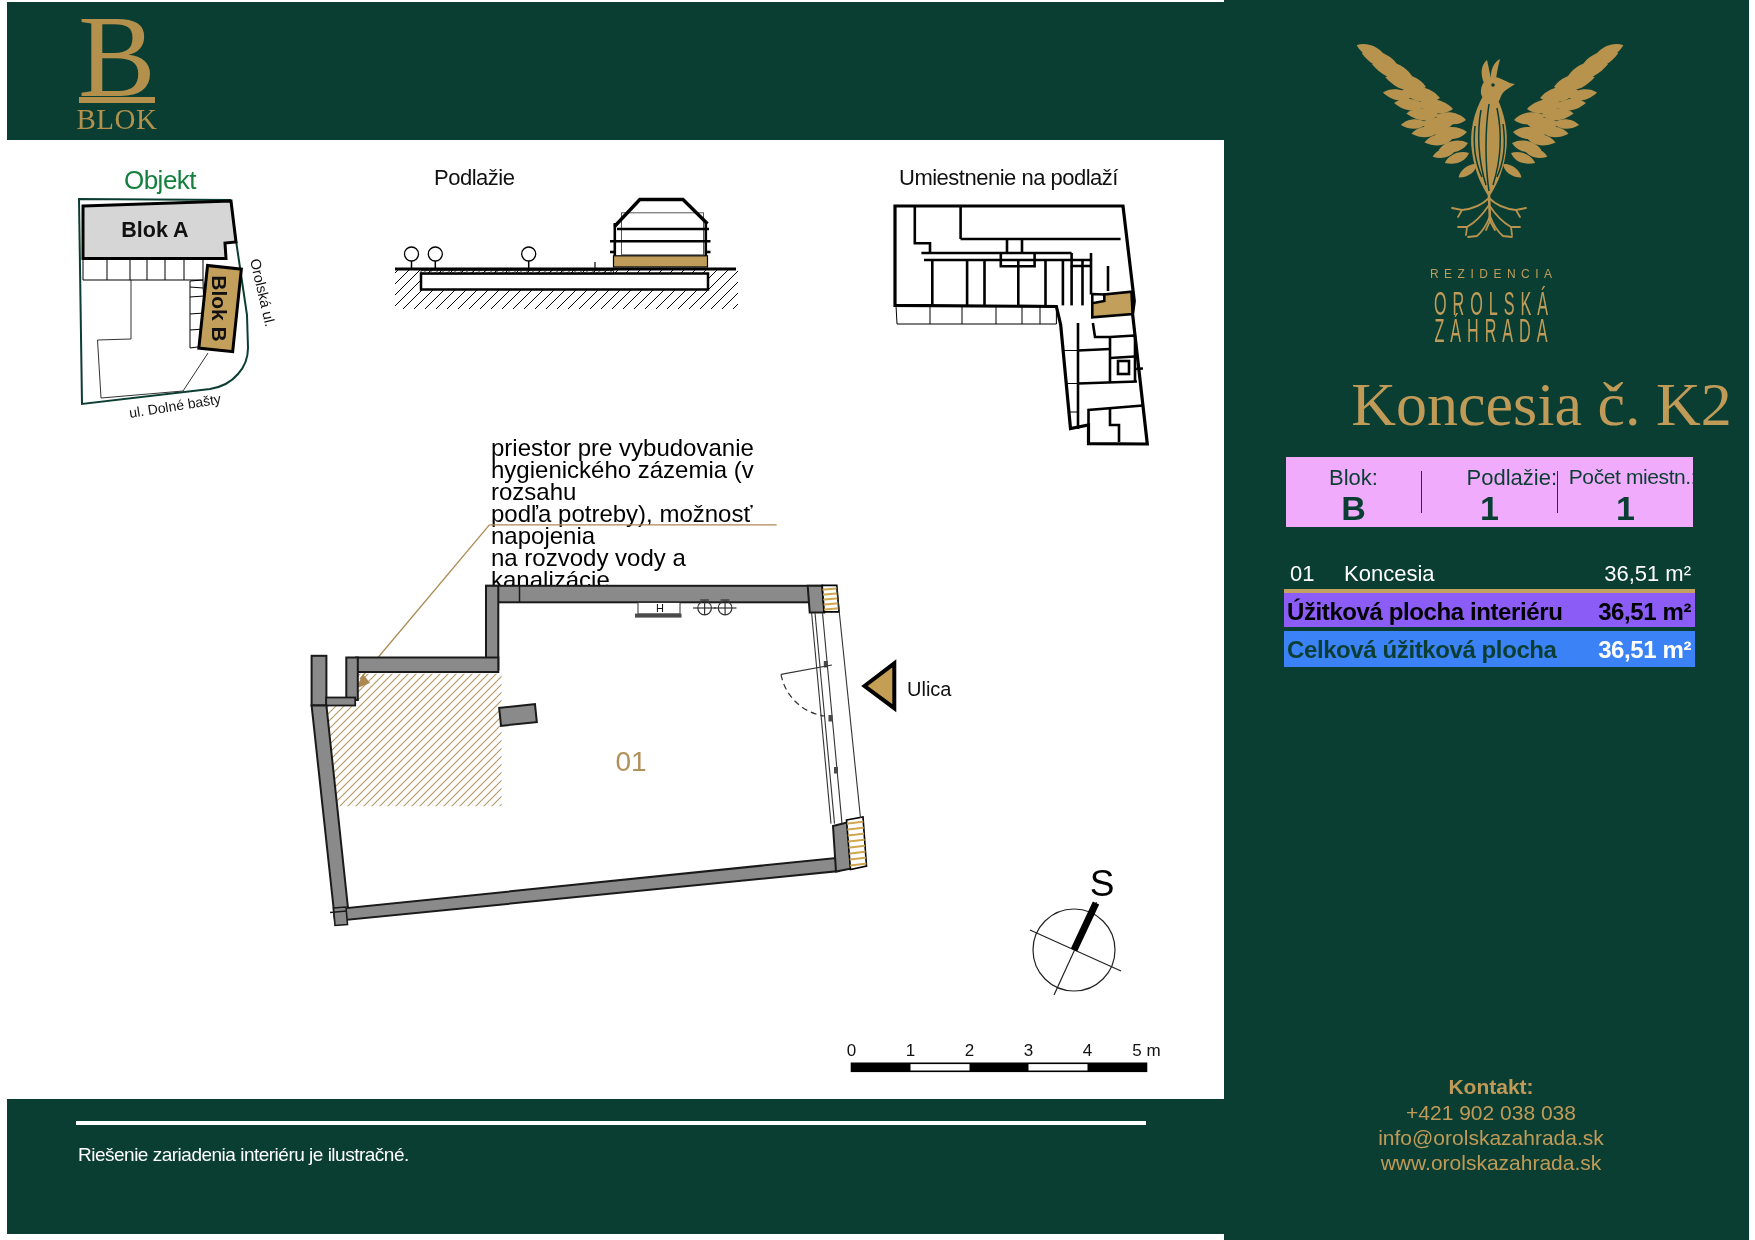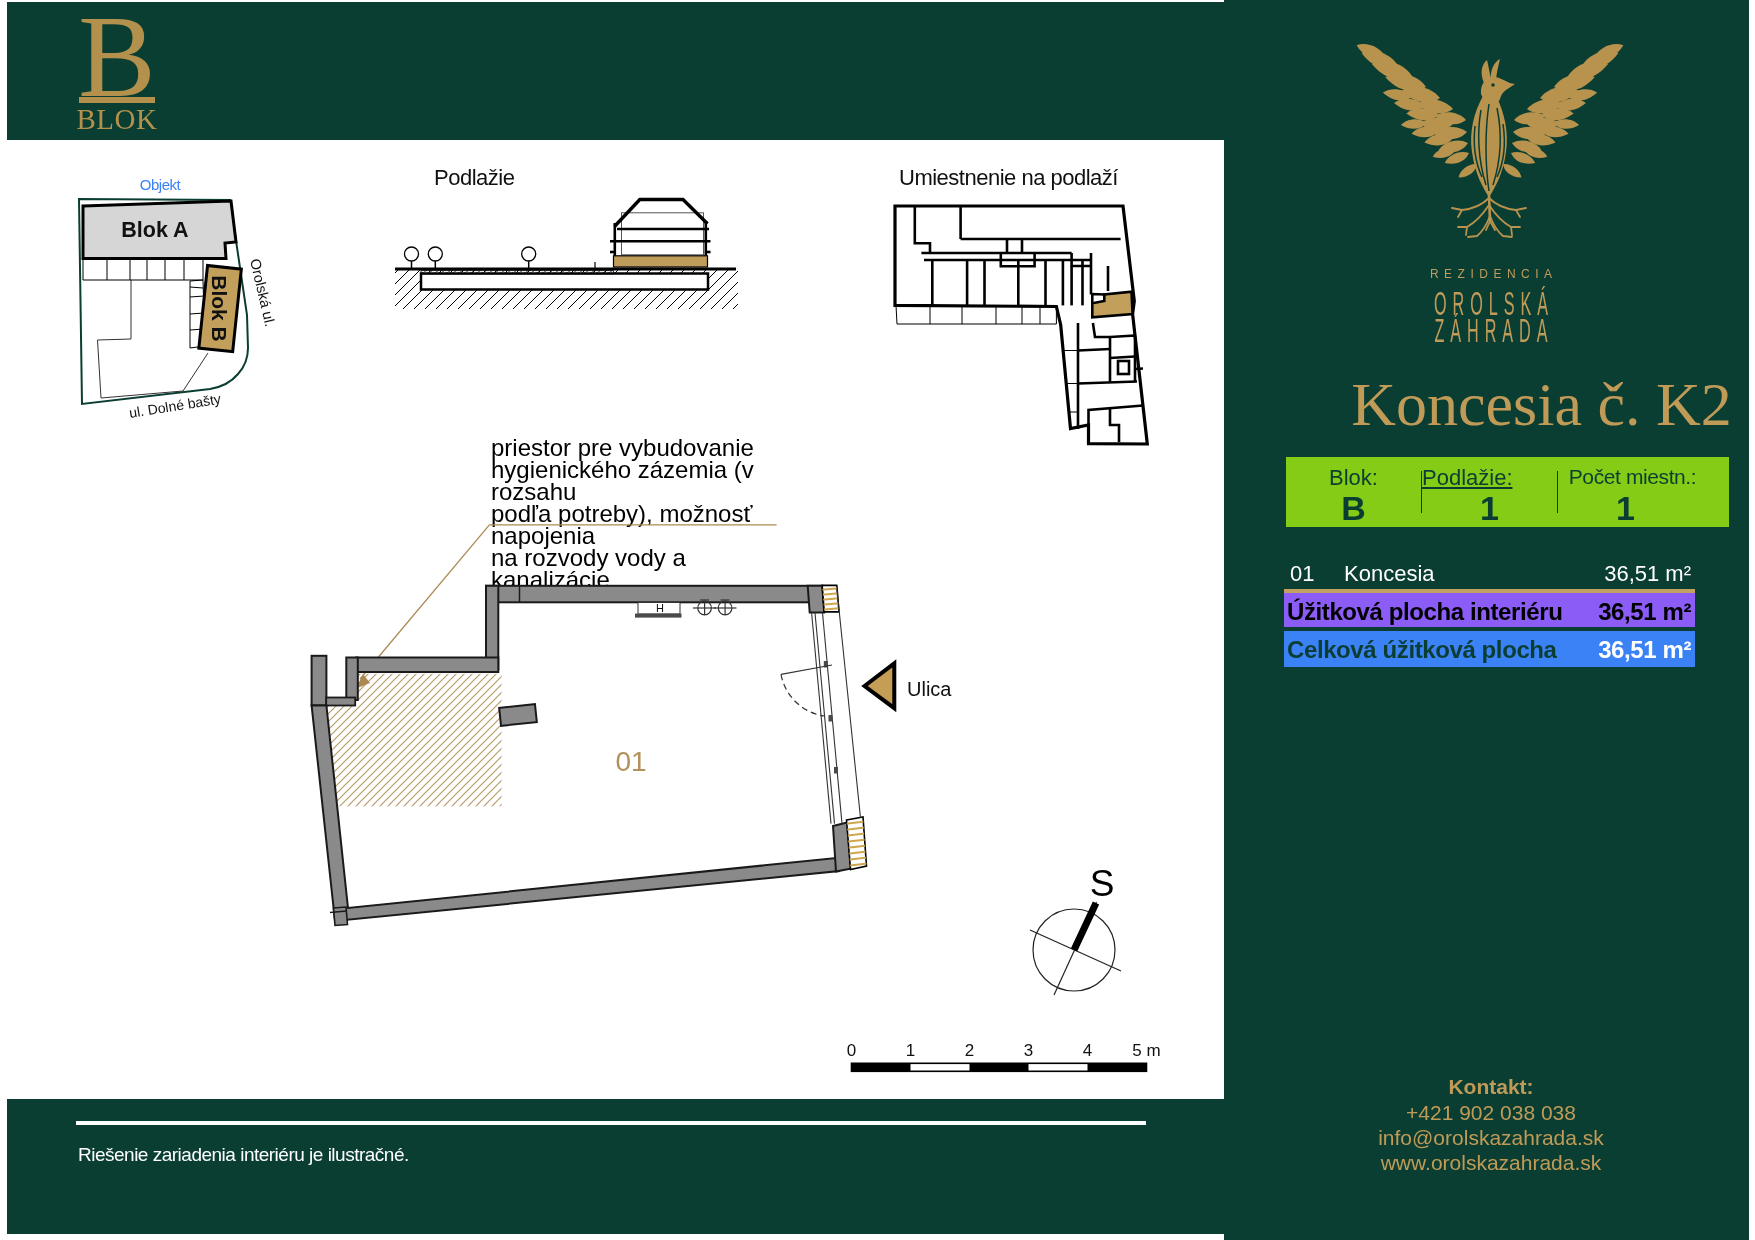--- a/index.html
+++ b/index.html
@@ -17,21 +17,21 @@
   <div class="abs green" style="left:1224px;top:0px;width:525px;height:1240px;"></div>
 
   <div class="abs green" style="left:7px;top:1099px;width:1217px;height:135px;"></div>
 
   <div class="abs" style="left:40px;top:0px;width:154px;height:140px;color:#b3914d;font-family:'Liberation Serif',serif;">
     <div class="abs" style="left:0;top:-1px;width:154px;text-align:center;font-size:116px;line-height:116px;">B</div>
     <div class="abs" style="left:39px;top:97px;width:76px;height:6px;background:#b3914d;"></div>
     <div class="abs" style="left:0;top:103px;width:154px;text-align:center;font-size:29px;letter-spacing:0.5px;">BLOK</div>
   </div>
 
-  <div class="abs" style="left:60px;top:176px;width:200px;text-align:center;font-size:15px;letter-spacing:-0.5px;color:#3b82f6;">Objekt</div>
+  <div class="abs" style="left:60px;top:165px;width:200px;text-align:center;font-size:26px;letter-spacing:-0.5px;color:#15803d;">Objekt</div>
 
   <div class="abs" style="left:434px;top:165px;font-size:22px;letter-spacing:-0.5px;color:#111;">Podlažie</div>
 
   <div class="abs" style="left:899px;top:165px;font-size:22px;letter-spacing:-0.5px;color:#111;">Umiestnenie na podlaží</div>
 
   <svg class="abs" style="left:60px;top:190px;" width="250" height="250" viewBox="0 0 250 250">
 
     <path d="M 19 9 L 170 10 L 187 125 L 188 158 Q 188 173 178 184 Q 168 196 150 199 L 22 214 Z" fill="none" stroke="#0b3e33" stroke-width="2"></path>
 
     <path d="M 71 90 L 71 149 L 37.5 150 L 41 208 L 123 201 L 148 163" fill="none" stroke="#333" stroke-width="1"></path>
@@ -390,25 +390,25 @@
   </svg>
 
   <div class="abs" style="left:1324px;top:250px;width:334px;text-align:center;color:#c19c59;margin-top:17px;">
     <div style="font-size:12px;letter-spacing:5.5px;text-indent:5.5px;">REZIDENCIA</div>
     <div style="font-size:30px;letter-spacing:11px;text-indent:11px;margin-top:4px;transform:scale(0.54,1.12);transform-origin:center top;">OROLSKÁ</div>
     <div style="font-size:30px;letter-spacing:11px;text-indent:11px;margin-top:-7px;transform:scale(0.54,1.12);transform-origin:center top;">ZÁHRADA</div>
   </div>
 
   <div class="abs" style="left:1279px;top:369px;width:525px;text-align:center;color:#c09b58;font-family:'Liberation Serif',serif;font-size:62px;">Koncesia č. K2</div>
 
-  <div class="abs" style="left:1286px;top:457px;width:443px;height:70px;background:#84cc16;color:#0b3e33;">
+  <div class="abs" style="left:1286px;top:457px;width:407px;height:70px;background:#f0abfc;color:#0b3e33;">
     <div class="abs" style="left:0;top:8px;width:135px;text-align:center;font-size:22px;">Blok:</div>
     <div class="abs" style="left:0;top:32px;width:135px;text-align:center;font-size:34px;font-weight:bold;">B</div>
     <div class="abs" style="left:135px;top:14px;width:1px;height:42px;background:#0b3e33;"></div>
-    <div class="abs" style="left:136px;top:8px;width:135px;text-align:left;font-size:22px;text-decoration:underline;">Podlažie:</div>
+    <div class="abs" style="left:136px;top:8px;width:135px;text-align:right;font-size:22px;">Podlažie:</div>
     <div class="abs" style="left:136px;top:32px;width:135px;text-align:center;font-size:34px;font-weight:bold;">1</div>
     <div class="abs" style="left:271px;top:14px;width:1px;height:42px;background:#0b3e33;"></div>
     <div class="abs" style="left:264px;top:8px;width:135px;text-align:center;font-size:21px;letter-spacing:-0.4px;white-space:nowrap;margin-left:15px;">Počet miestn.:</div>
     <div class="abs" style="left:272px;top:32px;width:135px;text-align:center;font-size:34px;font-weight:bold;">1</div>
   </div>
 
   <div class="abs" style="left:1286px;top:561px;width:407px;color:#fff;font-size:22px;">
     <span style="position:absolute;left:4px;">01</span>
     <span style="position:absolute;left:58px;">Koncesia</span>
     <span style="position:absolute;right:2px;">36,51 m²</span>

